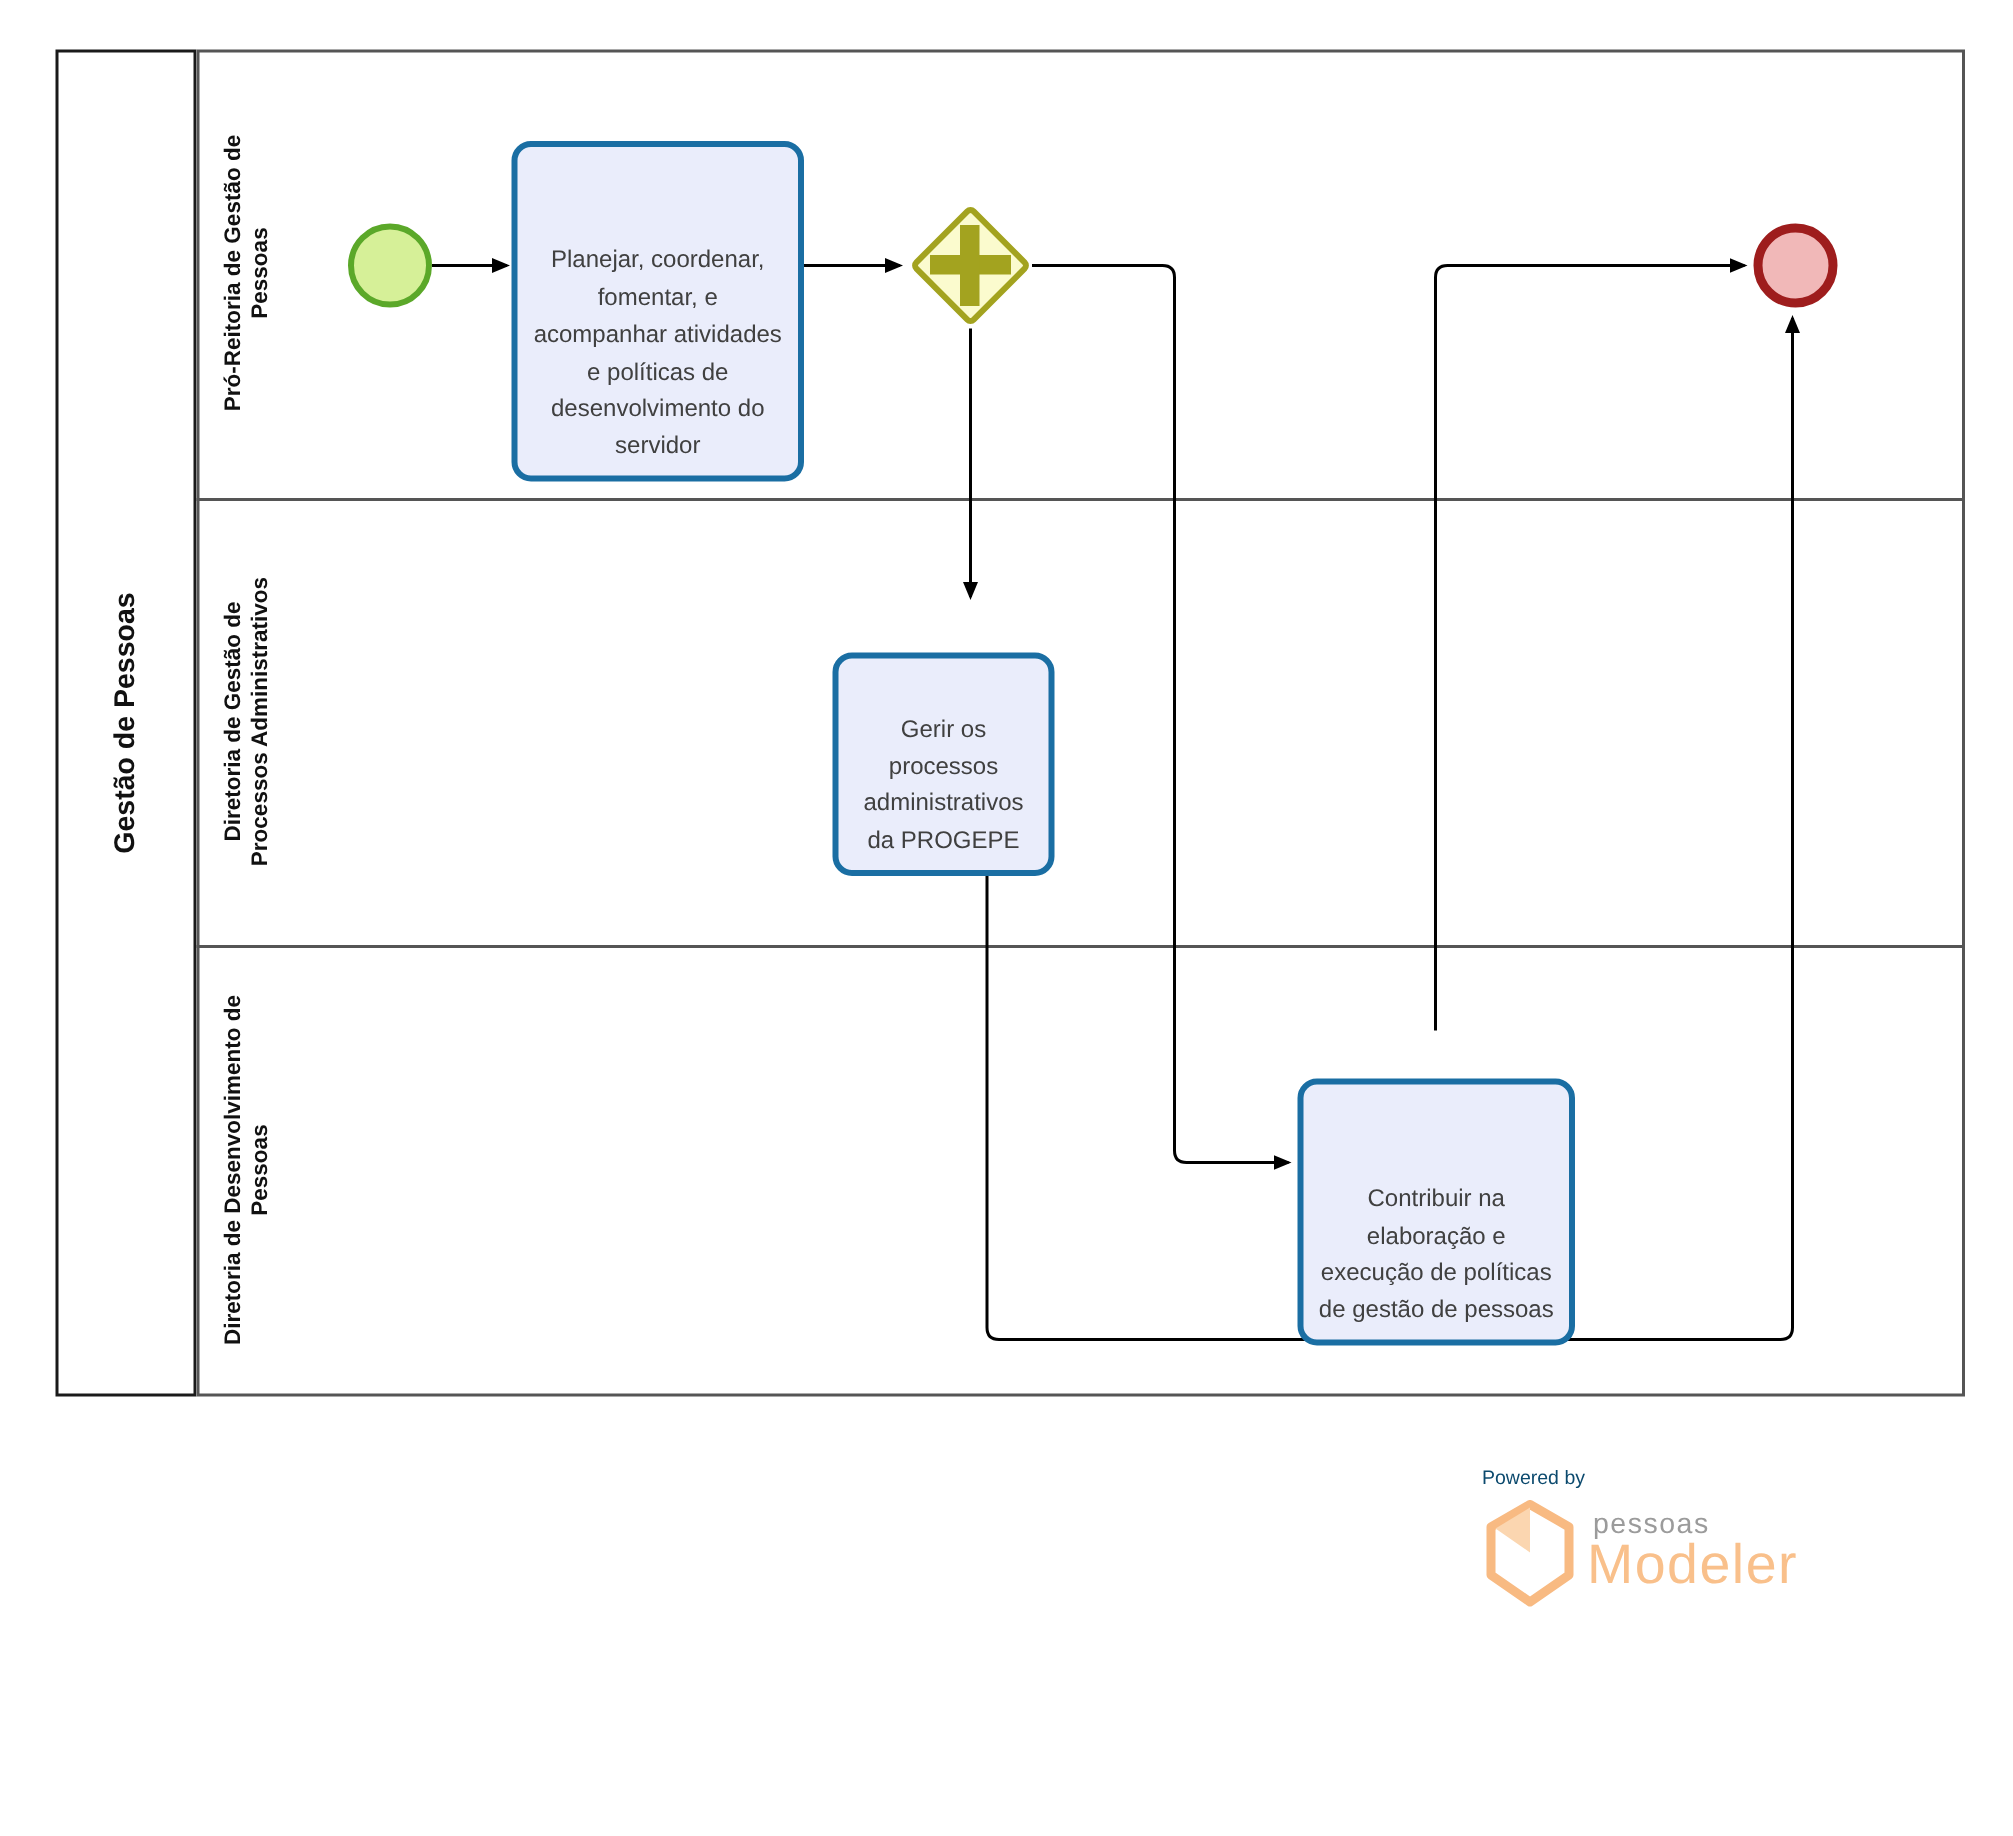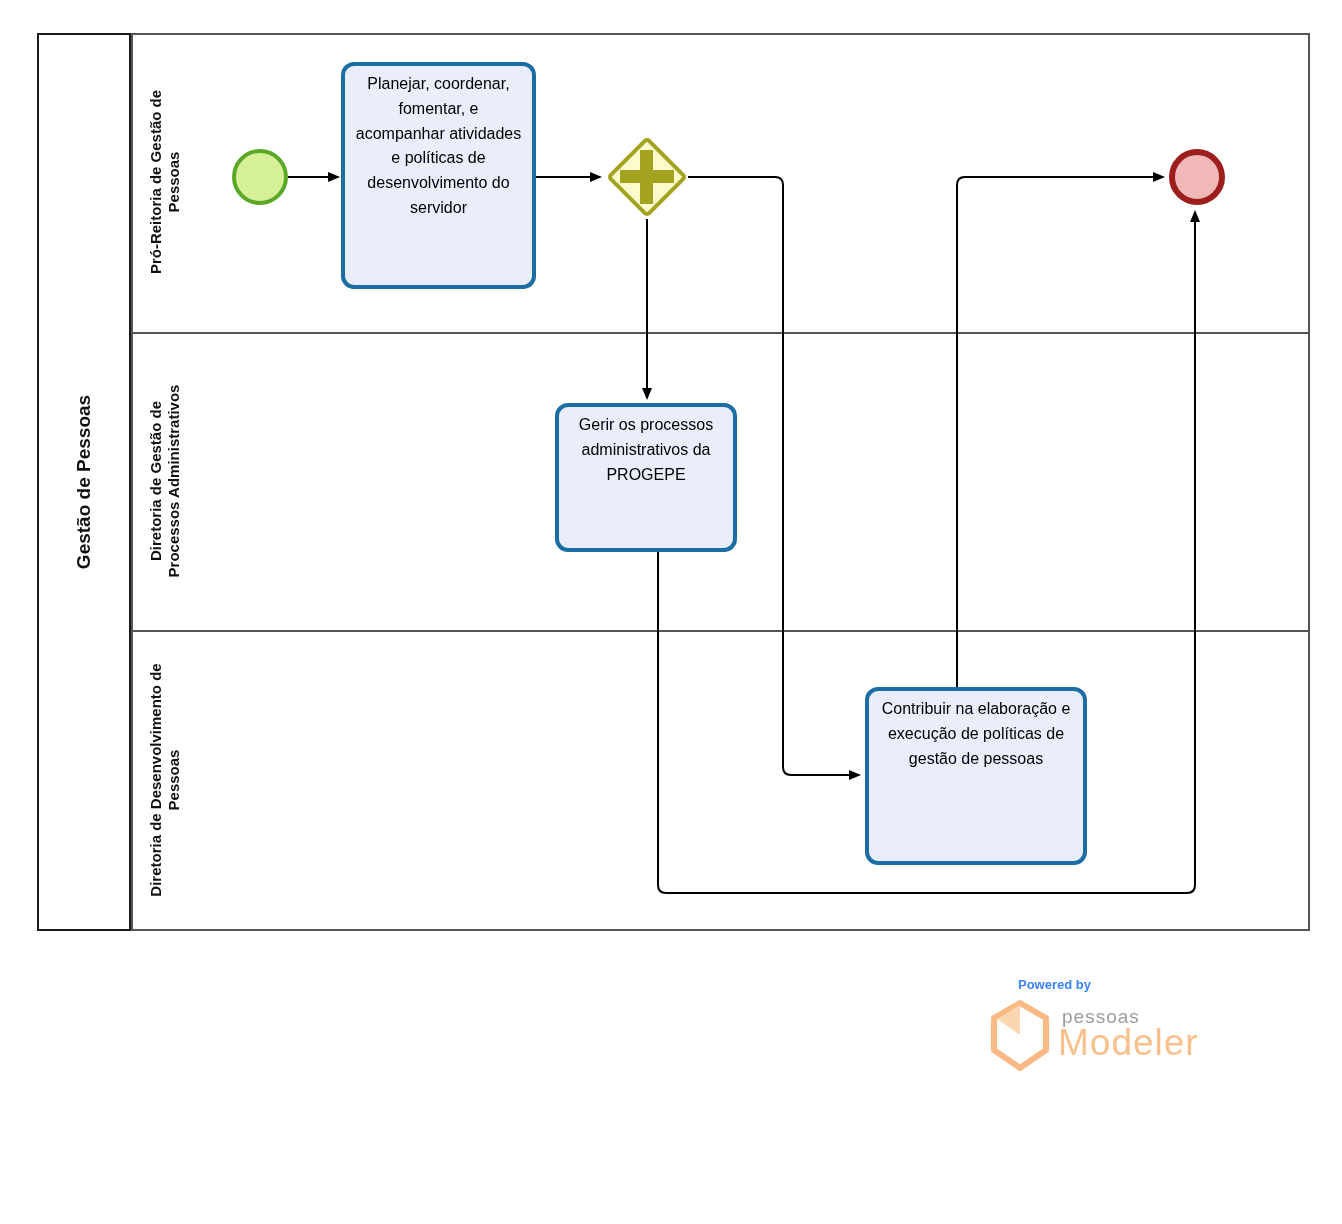--- a/index.html
+++ b/index.html
@@ -22,41 +22,42 @@
     transform:rotate(-90deg);font-weight:bold;color:#111;text-align:center;line-height:1.2;
   }
   .pool-title{left:-66px;top:462px;width:300px;height:40px;font-size:19px;}
   .lane-title{font-size:15px;width:240px;height:56px;}
   .lane-title.l1{left:45px;top:154px;}
   .lane-title.l2{left:45px;top:453px;}
   .lane-title.l3{left:45px;top:752px;}
   
   .task{
     position:absolute;box-sizing:border-box;border:4px solid #1a6ea3;border-radius:13px;
-    background:#eaedfb;display:flex;align-items:flex-start;justify-content:center;
-    text-align:center;font-size:16px;line-height:1.55;color:#000000;padding:6px 10px;
+    background:#eaedfb;display:flex;align-items:flex-end;justify-content:center;
+    text-align:center;font-size:16px;line-height:1.55;color:#404040;padding:6px 10px;
     z-index:3;
+    margin-top:32px;
   }
   .task.t1{left:341px;top:62px;width:195px;height:227px;}
-  .task.t2{left:555px;top:403px;width:182px;height:149px;}
-  .task.t3{left:865px;top:687px;width:222px;height:178px;}
+  .task.t2{left:555px;top:403px;width:148px;height:149px;}
+  .task.t3{left:865px;top:687px;width:185px;height:178px;}
   .event{position:absolute;box-sizing:border-box;border-radius:50%;z-index:3;}
   .event.start{left:232px;top:149px;width:56px;height:56px;background:#d6f098;border:4px solid #5ba829;}
   .event.end{left:1169px;top:149px;width:56px;height:56px;background:#f1b8b8;border:6px solid #9e1d1d;}
   .gateway{
     position:absolute;left:618px;top:148px;width:58px;height:58px;box-sizing:border-box;
     background:#fbfbce;border:4px solid #a3a31f;border-radius:5px;transform:rotate(45deg);z-index:3;
   }
   .gw-bar{position:absolute;background:#a3a31f;z-index:4;}
   .gw-bar.h{left:620px;top:170px;width:54px;height:13px;}
   .gw-bar.v{left:640px;top:150px;width:13px;height:54px;}
   
   svg.flows{position:absolute;left:0;top:0;z-index:2;pointer-events:none;}
   
-  .powered-by{position:absolute;left:1018px;top:977px;font-size:13px;font-weight:700;color:#3b82f6;}
+  .powered-by{position:absolute;left:988px;top:977px;font-size:13px;font-weight:400;color:#0c4a6e;}
   .logo-hex{position:absolute;left:990px;top:1000px;}
   .brand{position:absolute;left:1062px;top:1006px;font-size:19px;color:#9b9b9b;letter-spacing:1px;}
   .product{position:absolute;left:1058px;top:1022px;font-size:37px;font-weight:400;color:#f9c08b;letter-spacing:1px;}
 </style>
 </head>
 <body>
 
 <div class="canvas">
 
   <div class="pool-label-cell"></div>

